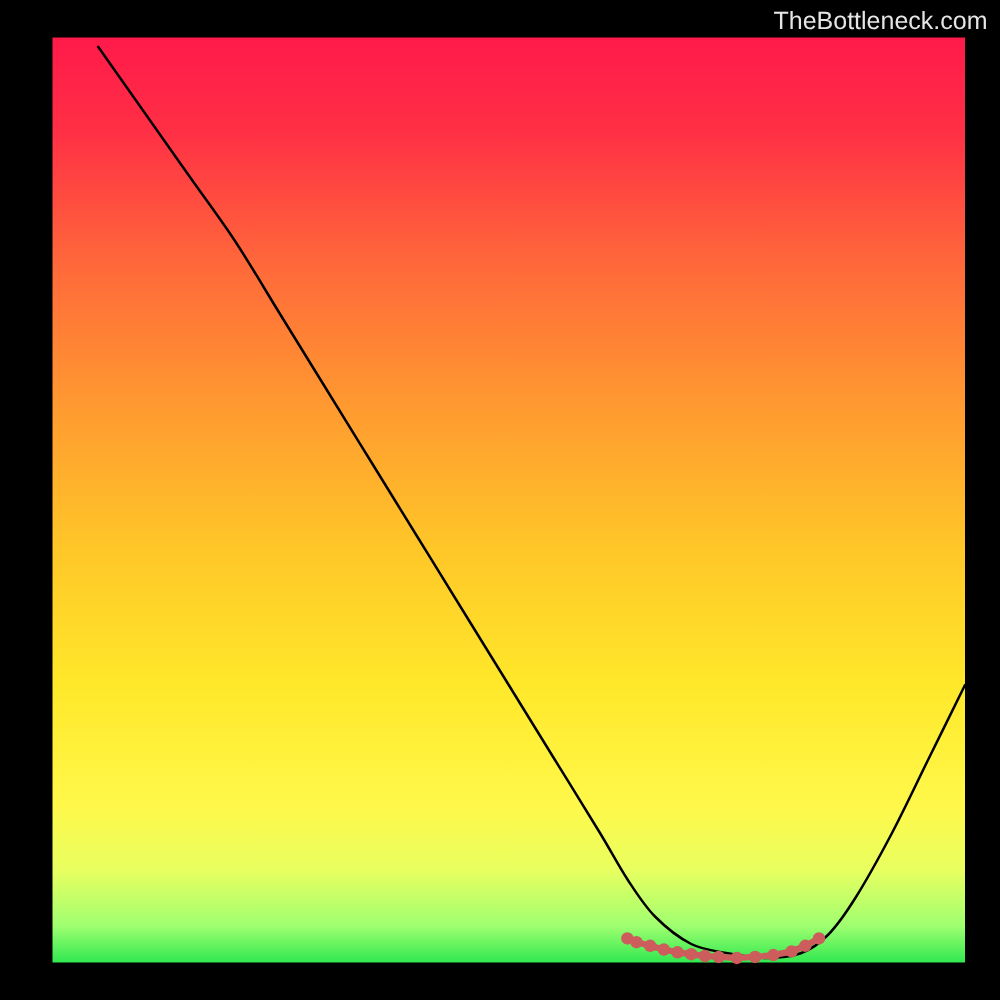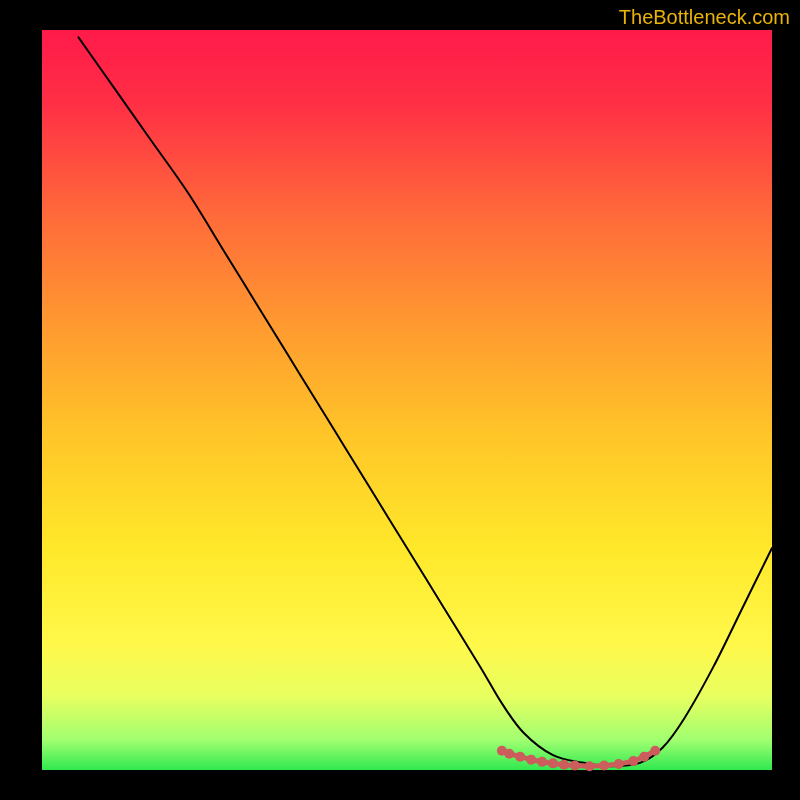--- a/index.html
+++ b/index.html
@@ -1,17 +1,17 @@
 <!DOCTYPE html>
 <html><head>
 <meta charset="utf-8">
 <style>
   * { margin: 0; padding: 0; box-sizing: border-box; }
   body { width: 800px; height: 800px; background: #000; font-family: Arial, sans-serif; position: relative; overflow: hidden; }
-  .attribution { position: absolute; top: 6px; right: 10px; color: #eab308; font-size: 20px; font-weight: 500; z-index: 10; }
+  .attribution { position: absolute; top: 6px; right: 10px; color: #e5e5e5; font-size: 20px; font-weight: 500; z-index: 10; }
   .chart-wrap { position: absolute; left: 0; top: 0; width: 800px; height: 800px; }
   svg { display: block; }
 </style>
 </head>
 <body>
 
 <div class="attribution">TheBottleneck.com</div>
 
 <div class="chart-wrap">
   <svg id="chart-svg" width="800" height="800" viewBox="0 0 800 800">

